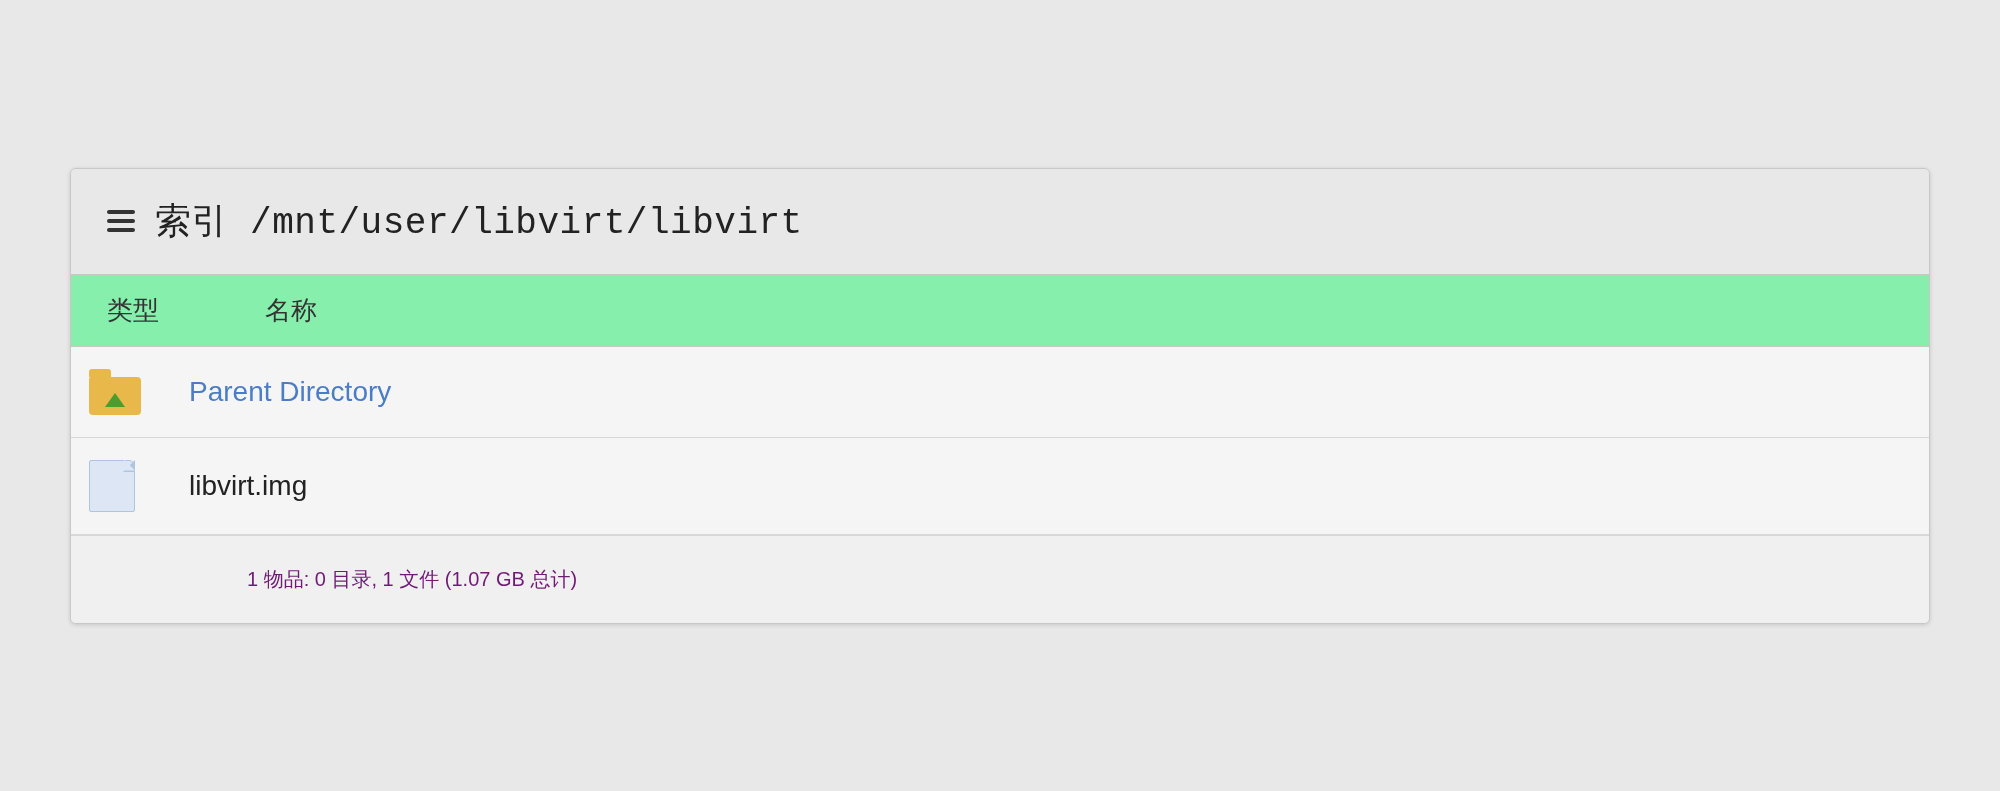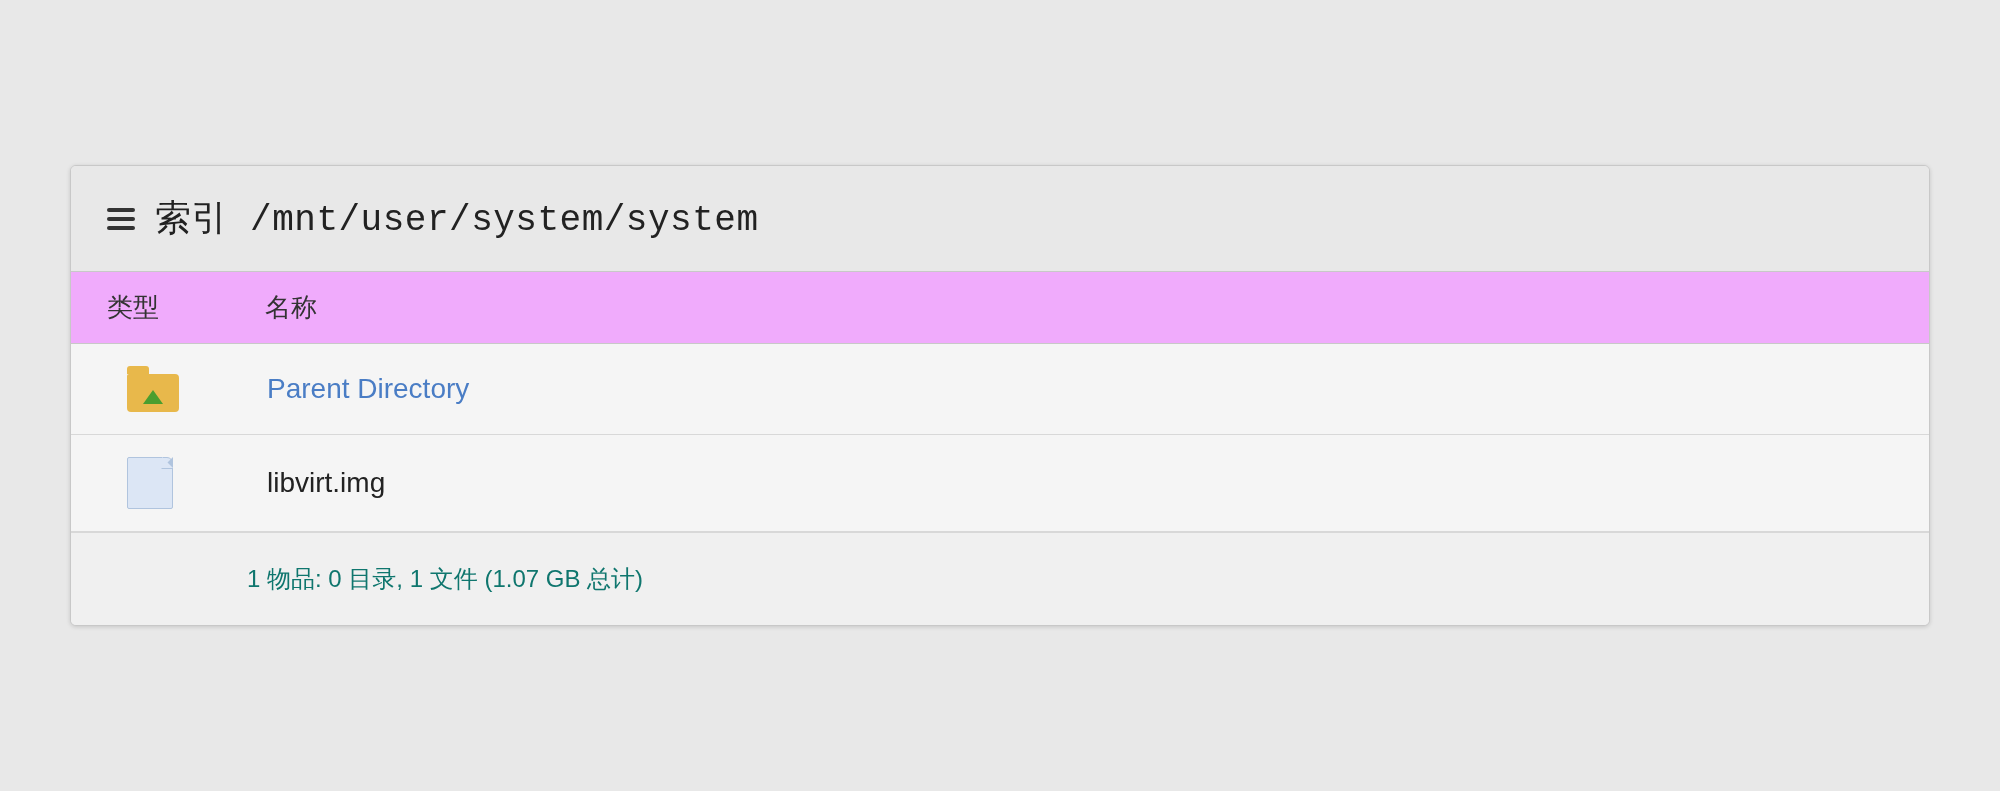--- a/index.html
+++ b/index.html
@@ -56,21 +56,21 @@
       font-weight: 400;
       color: #222;
       font-family: "Courier New", Courier, monospace;
       letter-spacing: 0.5px;
     }
 
     .table-header {
       display: flex;
       align-items: center;
       padding: 18px 36px;
-      background: #f0abfc;
+      background: #86efac;
       border-bottom: 1px solid #c8c8c8;
       gap: 40px;
     }
 
     .col-type-header {
       width: 100px;
       font-size: 26px;
       color: #333;
       font-weight: 400;
     }
@@ -78,23 +78,22 @@
     .col-name-header {
       font-size: 26px;
       color: #333;
       font-weight: 400;
       margin-left: 18px;
     }
 
     .table-row {
       display: flex;
       align-items: center;
-      padding: 22px 56px;
+      padding: 22px 18px;
       border-bottom: 1px solid #d8d8d8;
-      gap: 40px;
       background: #f5f5f5;
     }
 
     .table-row:last-of-type {
       border-bottom: none;
     }
 
     .col-icon {
       width: 100px;
       display: flex;
@@ -203,37 +202,37 @@
       margin-top: 26px;
     }
 
     .footer-row {
       padding: 30px 36px 30px 176px;
       background: #f0f0f0;
       border-top: 1px solid #d8d8d8;
     }
 
     .footer-text {
-      font-size: 24px;
-      color: #0f766e;
+      font-size: 20px;
+      color: #701a75;
       margin-top: 6px;
     }
   </style>
 </head>
 <body>
 
 <div class="container">
 
   <div class="header">
     <div class="hamburger-icon">
       <span></span>
       <span></span>
       <span></span>
     </div>
-    <span class="header-title">索引 /mnt/user/system/system</span>
+    <span class="header-title">索引 /mnt/user/libvirt/libvirt</span>
   </div>
 
   <div class="table-header">
     <div class="col-type-header">类型</div>
     <div class="col-name-header">名称</div>
   </div>
 
   <div class="table-row">
     <div class="col-icon">
       <div class="folder-up-icon">

